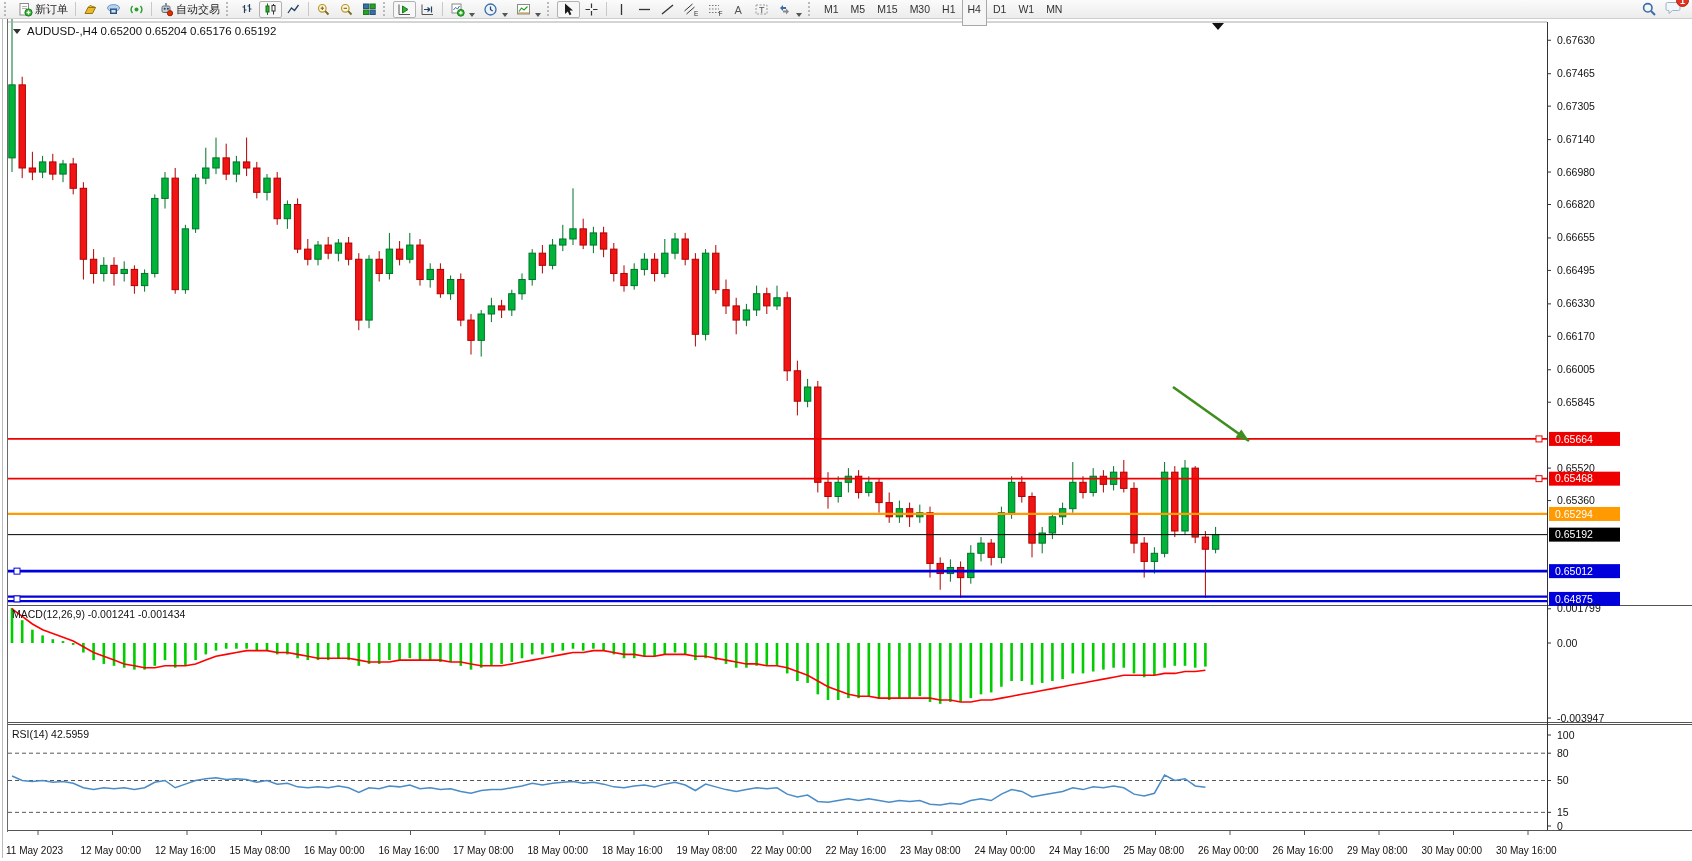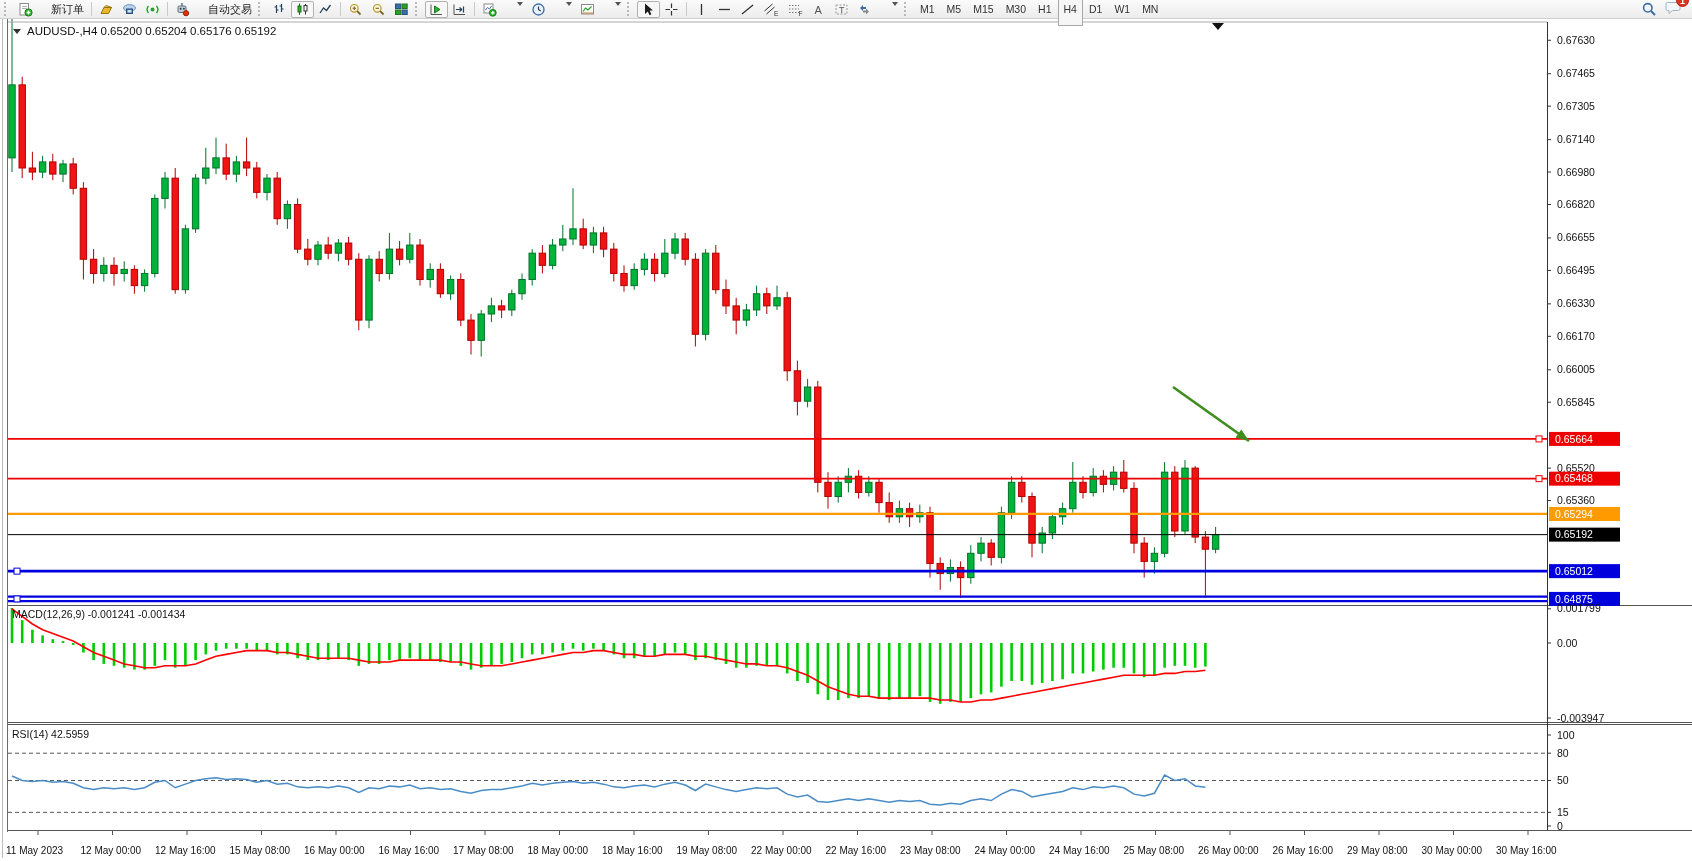--- a/index.html
+++ b/index.html
@@ -9,21 +9,21 @@
     font-family:"Liberation Sans", sans-serif; overflow:hidden;
   }
   .toolbar {
     height:19px; display:flex; align-items:center;
     background:linear-gradient(#fbfbfb,#ececec);
     border-bottom:1px solid #cfcfcf; padding:0 2px; position:relative; z-index:5;
   }
   .tb-grip { width:6px; height:14px; border-left:2px dotted #b9b9b9; margin:0 4px 0 2px; }
   .tb-sep { width:1px; height:14px; background:#c9c9c9; margin:0 3px; }
   .tb-btn {
-    height:17px; display:inline-flex; align-items:flex-start; gap:18px;
+    height:17px; display:inline-flex; align-items:flex-end; gap:2px;
     padding:0 3px; font-size:11px; color:#222; border:1px solid transparent; cursor:default;
   }
   .tb-btn.active { background:#f7f7f7; border:1px solid #b2b2b2; border-radius:2px; }
   .tb-btn svg { display:block; }
   .tf-btn { height:32px; padding:16px 5px; font-size:10.5px; color:#333;
     display:inline-flex; align-items:center; border:1px solid transparent; }
   .tf-btn.active { background:#f6f6f6; border:1px solid #a8a8a8;justify-content:center; }
   .caret { width:0; height:0; border-left:3px solid transparent; border-right:3px solid transparent;
     border-top:4px solid #555; margin-left:2px; }
   .tb-right { margin-left:auto; display:flex; align-items:center; gap:8px; padding-right:8px; }

